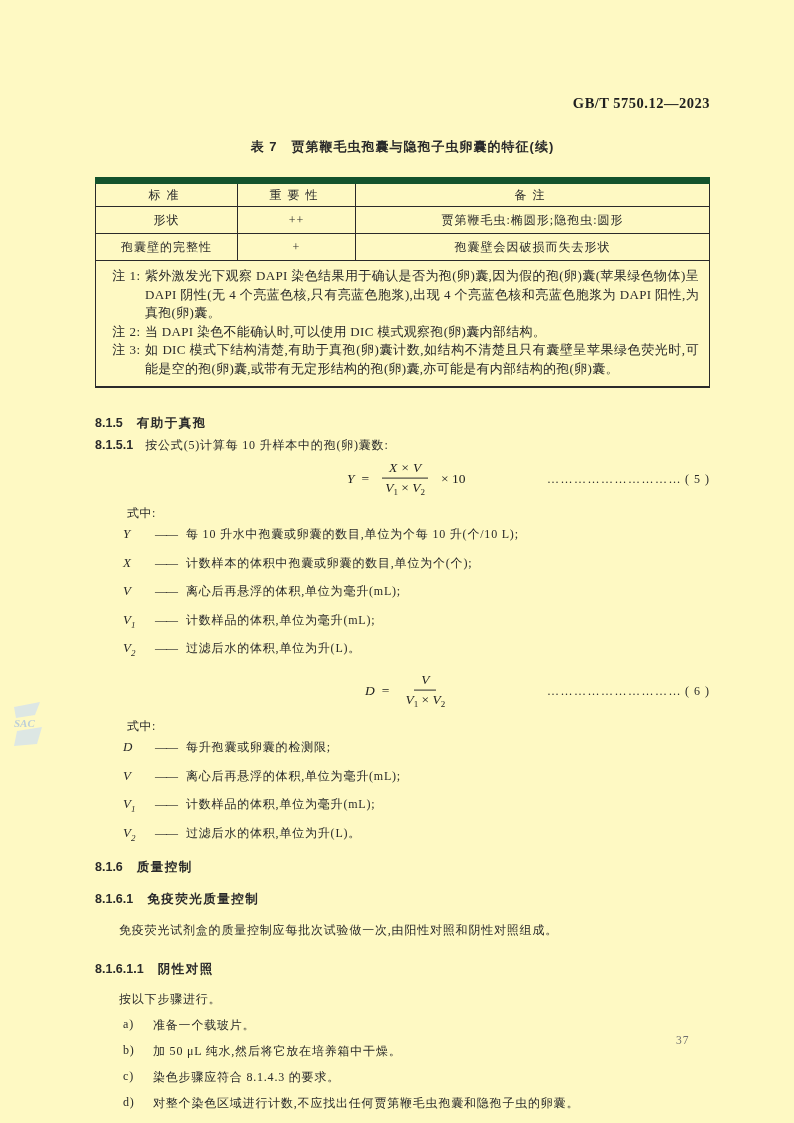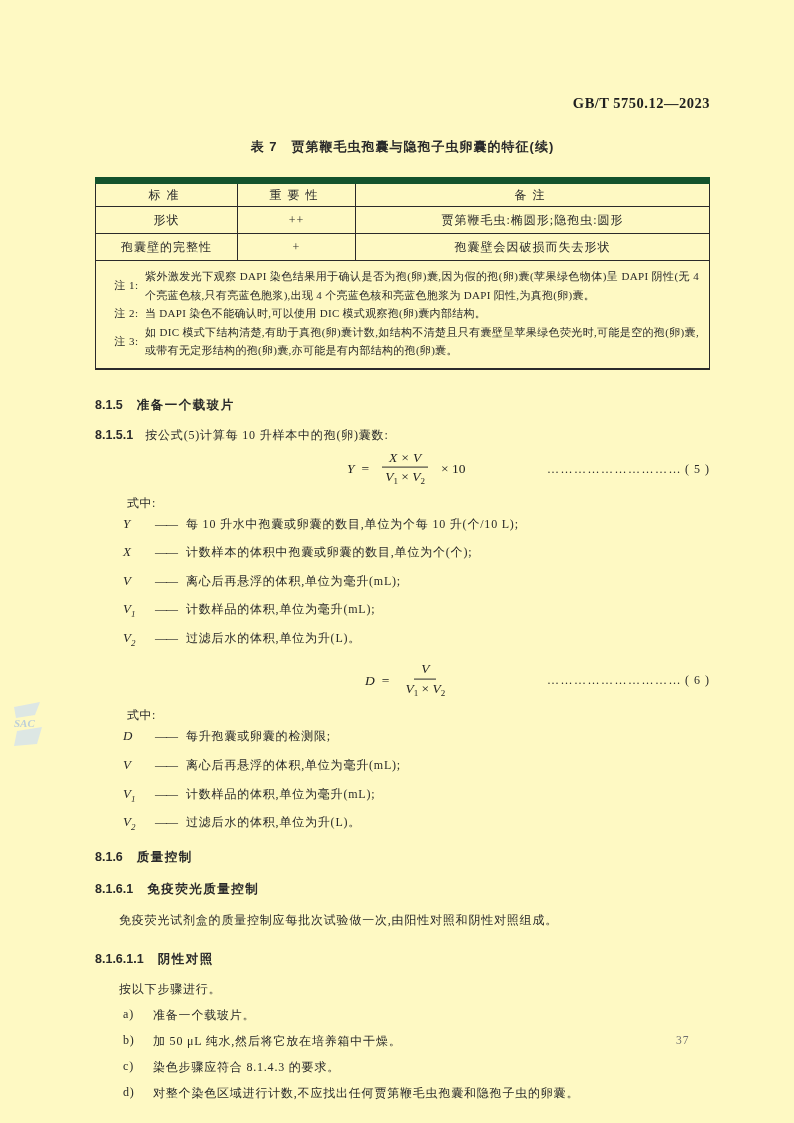--- a/index.html
+++ b/index.html
@@ -11,32 +11,32 @@
   .doc-header { text-align: right; font-weight: bold; font-size: 14.5px; letter-spacing: 0.5px; color: #1f1f1f; }
   .table-title { margin-top: 26px; text-align: center; font-family: "Liberation Sans", "DejaVu Sans", sans-serif; font-weight: bold; font-size: 13px; letter-spacing: 1px; }
   .table-title .cap-label { margin-right: 14px; }
 
   table.std { margin-top: 21px; width: 100%; border-collapse: collapse; border-top: 7px solid #14532d; border-bottom: 2.5px solid #2b2b2b; }
   table.std th, table.std td { border: 1px solid #2b2b2b; text-align: center; }
   table.std th { height: 26px; font-size: 12px; font-weight: normal; letter-spacing: 6px; }
   table.std td.cell { height: 27px; font-size: 12px; letter-spacing: 1px; }
   .col1 { width: 142px; } .col2 { width: 118px; }
   td.notes-cell { padding: 6px 10px 8px 12px; text-align: left; }
-  .note { display: flex; font-size: 11px; line-height: 18.5px; align-items: center; }
+  .note { display: flex; font-size: 13px; line-height: 18.5px; }
   .note-label { flex: 0 0 37px; white-space: nowrap; letter-spacing: 0.5px; }
   .note-text { flex: 1; text-align: justify; letter-spacing: 0.3px; }
 
   .heading { font-family: "Liberation Sans", "DejaVu Sans", sans-serif; font-weight: bold; font-size: 12.5px; }
   .heading .h-num { margin-right: 14px; }
   .heading .h-title { letter-spacing: 1.5px; }
   .clause { font-size: 12px; letter-spacing: 0.8px; }
   .clause .h-num { font-family: "Liberation Sans", "DejaVu Sans", sans-serif; font-weight: bold; font-size: 12.5px; letter-spacing: 0; margin-right: 12px; }
 
   .h-815 { margin-top: 27px; }
-  .clause-8151 { margin-top: 13px; }
+  .clause-8151 { margin-top: 5px; }
   .clause-8152 { margin-top: 4px; }
   .h-816 { margin-top: 10px; }
   .h-8161 { margin-top: 15px; }
   .h-81611 { margin-top: 22px; }
 
   .formula-block { position: relative; height: 46px; margin-top: 2px; }
   .formula-block.f6 { height: 48px; }
   .f-main { position: absolute; left: 252px; top: 50%; transform: translateY(-50%); display: flex; align-items: center; font-size: 13.5px; color: #222; }
   .f6 .f-main { left: 270px; }
   .it { font-style: italic; }
@@ -107,21 +107,21 @@
           <div class="note">
             <span class="note-label">注 3:</span>
             <span class="note-text">如 DIC 模式下结构清楚,有助于真孢(卵)囊计数,如结构不清楚且只有囊壁呈苹果绿色荧光时,可能是空的孢(卵)囊,或带有无定形结构的孢(卵)囊,亦可能是有内部结构的孢(卵)囊。</span>
           </div>
         </td>
       </tr>
     </tbody>
   </table>
 
   <div class="heading h-815">
-    <span class="h-num">8.1.5</span><span class="h-title">准备一个载玻片</span>
+    <span class="h-num">8.1.5</span><span class="h-title">有助于真孢</span>
   </div>
 
   <div class="clause clause-8151">
     <span class="h-num">8.1.5.1</span><span>按公式(5)计算每 10 升样本中的孢(卵)囊数:</span>
   </div>
 
   <div class="formula-block">
     <div class="f-main">
       <span class="it">Y</span>
       <span class="f-eq">=</span>

